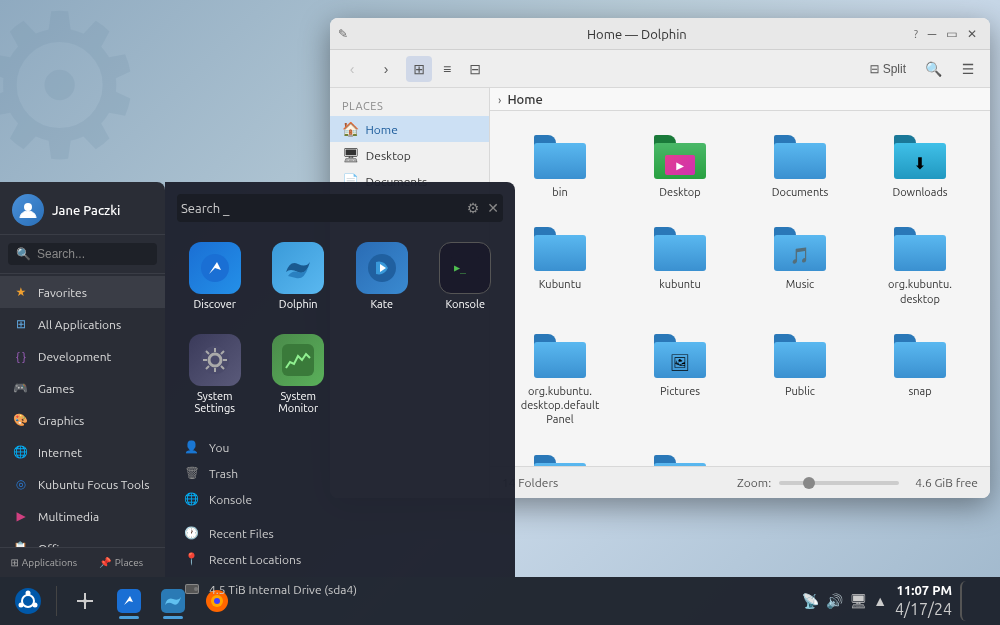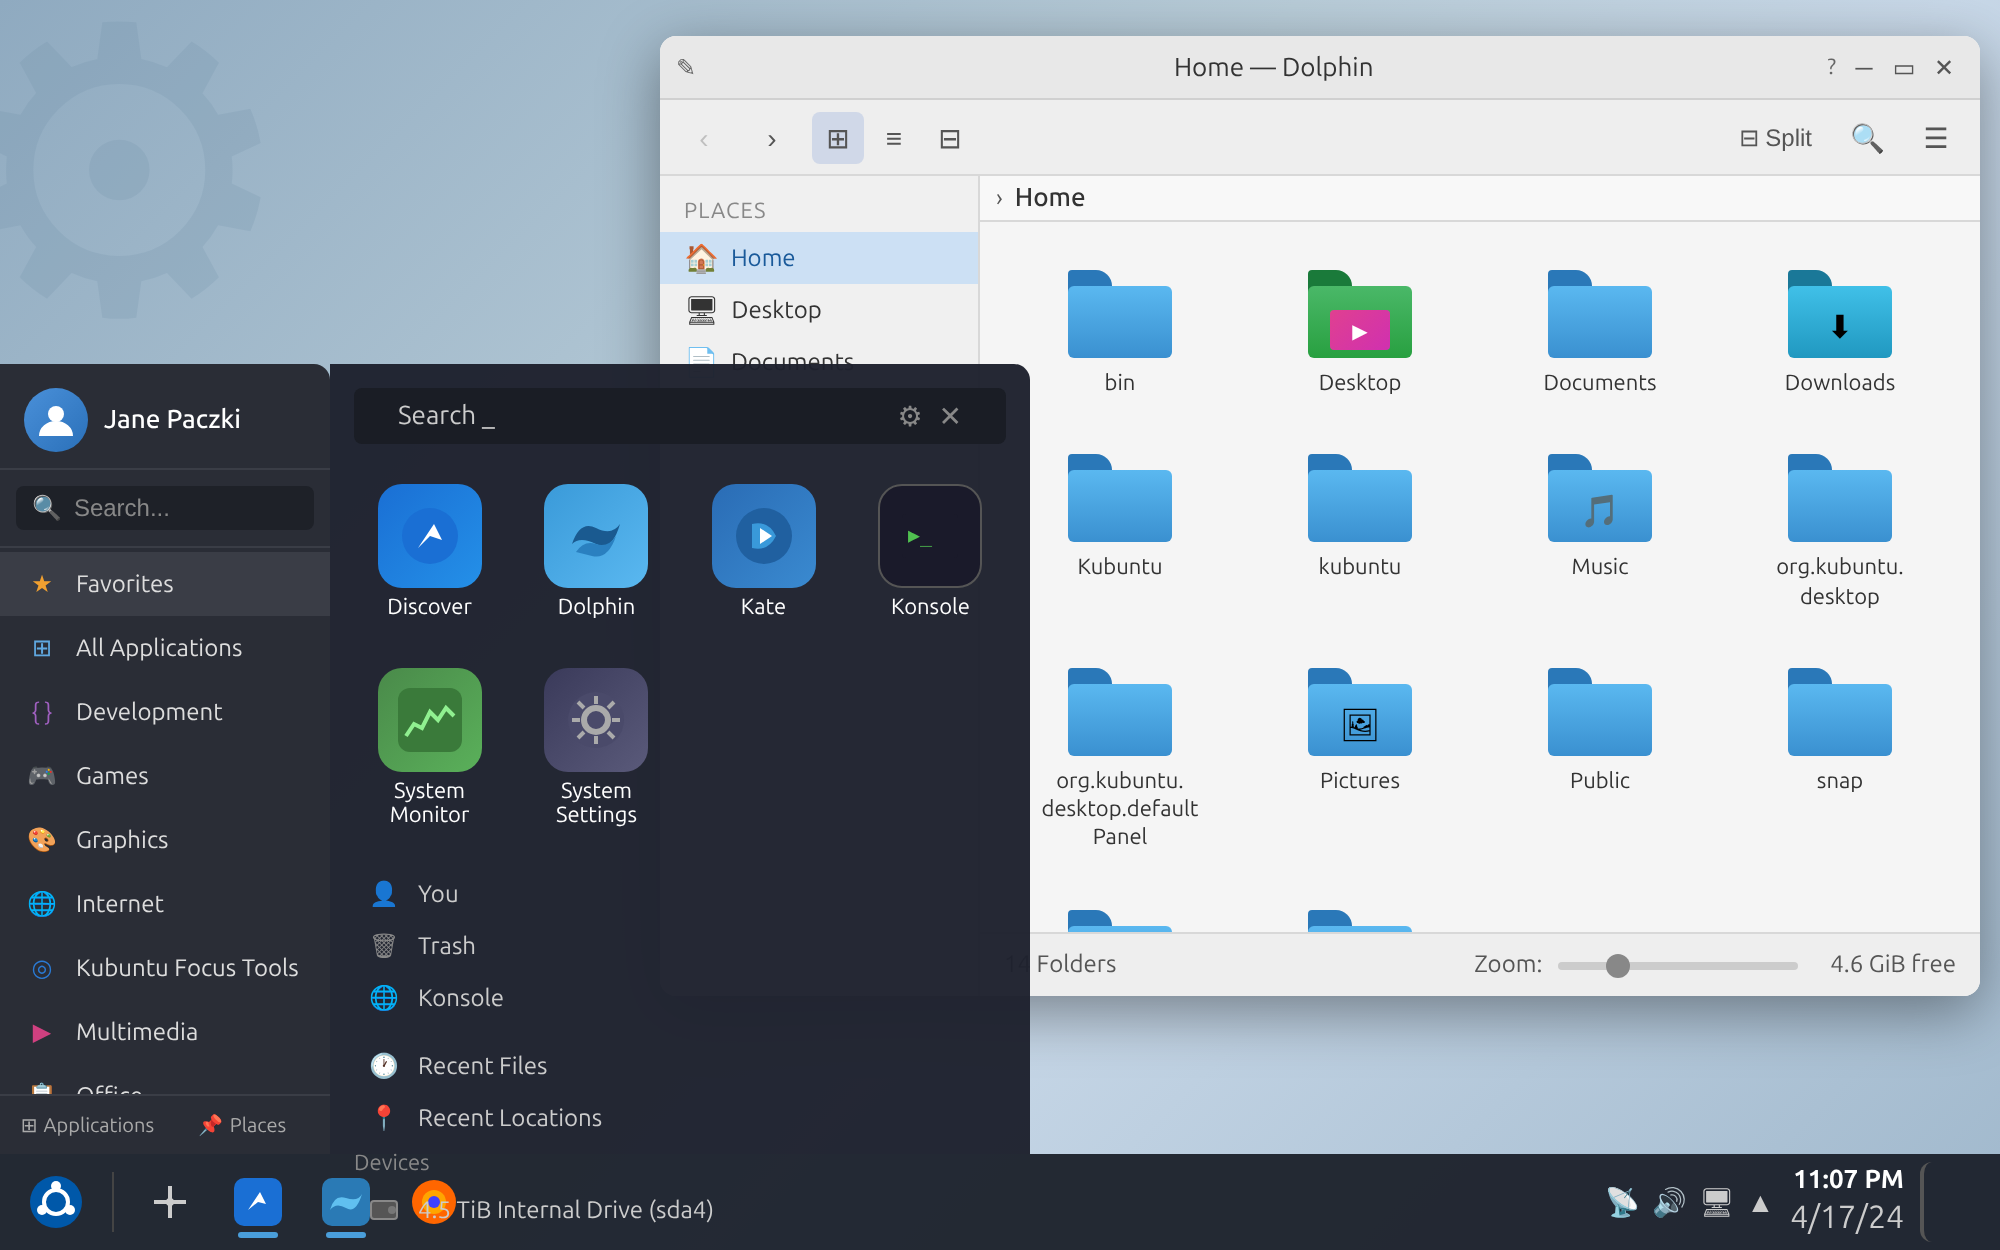--- a/index.html
+++ b/index.html
@@ -228,21 +228,21 @@
       display: flex;
       flex-direction: column;
       padding: 12px;
     }
     .launcher-search {
       display: flex;
       align-items: center;
       gap: 8px;
       background: #1a1d25;
       border-radius: 4px;
-      padding: 6px 22px;
+      padding: 6px 4px;
       margin-bottom: 12px;
     }
     .launcher-search-text {
       color: #ccc;
       font-size: 13px;
       flex: 1;
     }
     .launcher-filter-icon {
       color: #888;
       font-size: 14px;
@@ -869,40 +869,40 @@
     <div class="launcher-app">
       <div class="launcher-app-icon konsole-icon" style="background:#1a1a2a;border:1px solid #555;">
         <svg width="28" height="22" viewBox="0 0 28 22">
           <rect width="28" height="22" rx="2" fill="#1a1a2a"></rect>
           <text x="3" y="14" fill="#50c050" font-family="monospace" font-size="10">▶_</text>
         </svg>
       </div>
       <span class="launcher-app-label">Konsole</span>
     </div>
 
-    <div class="launcher-app" style="grid-column: span 1;">
-      <div class="launcher-app-icon sysmon-icon" style="background:linear-gradient(135deg,#4a8a4a,#5ab05a);">
-        <svg width="32" height="32" viewBox="0 0 32 32">
-          <rect width="32" height="32" rx="6" fill="#3a7a3a"></rect>
-          <polyline points="4,24 8,18 12,20 16,12 20,16 24,10 28,14" stroke="#90f090" stroke-width="2" fill="none"></polyline>
-        </svg>
-      </div>
-      <span class="launcher-app-label">System Monitor</span>
-    </div>
-
     <div class="launcher-app">
       <div class="launcher-app-icon syssel-icon" style="background:linear-gradient(135deg,#3a3a5a,#5a5a7a);">
         <svg width="32" height="32" viewBox="0 0 32 32">
           <circle cx="16" cy="16" r="14" fill="#4a4a6a"></circle>
           <circle cx="16" cy="16" r="6" fill="none" stroke="#aaa" stroke-width="3"></circle>
           <path d="M16 4 L16 8 M16 24 L16 28 M4 16 L8 16 M24 16 L28 16 M7 7 L10 10 M22 22 L25 25 M25 7 L22 10 M10 22 L7 25" stroke="#aaa" stroke-width="2"></path>
         </svg>
       </div>
       <span class="launcher-app-label">System Settings</span>
     </div>
+
+    <div class="launcher-app" style="grid-column: span 1;">
+      <div class="launcher-app-icon sysmon-icon" style="background:linear-gradient(135deg,#4a8a4a,#5ab05a);">
+        <svg width="32" height="32" viewBox="0 0 32 32">
+          <rect width="32" height="32" rx="6" fill="#3a7a3a"></rect>
+          <polyline points="4,24 8,18 12,20 16,12 20,16 24,10 28,14" stroke="#90f090" stroke-width="2" fill="none"></polyline>
+        </svg>
+      </div>
+      <span class="launcher-app-label">System Monitor</span>
+    </div>
   </div>
 
   <div class="launcher-section launcher-places">
     <div class="launcher-list-item">
       <span class="launcher-list-icon">👤</span>
       <span>You</span>
     </div>
     <div class="launcher-list-item">
       <span class="launcher-list-icon">🗑</span>
       <span>Trash</span>
@@ -918,21 +918,20 @@
       <span class="launcher-list-icon">🕐</span>
       <span>Recent Files</span>
     </div>
     <div class="launcher-list-item">
       <span class="launcher-list-icon">📍</span>
       <span>Recent Locations</span>
     </div>
   </div>
 
   <div class="launcher-section">
-    <div style="color:#888;font-size:11px;margin-bottom:4px;">Devices</div>
     <div class="launcher-list-item">
       <span class="launcher-list-icon">
         <svg width="16" height="16" viewBox="0 0 16 16">
           <rect x="1" y="3" width="14" height="10" rx="2" fill="#888"></rect>
           <rect x="2" y="4" width="12" height="8" rx="1" fill="#555"></rect>
           <circle cx="12" cy="8" r="2" fill="#777"></circle>
         </svg>
       </span>
       <span>4.5 TiB Internal Drive (sda4)</span>
     </div>

